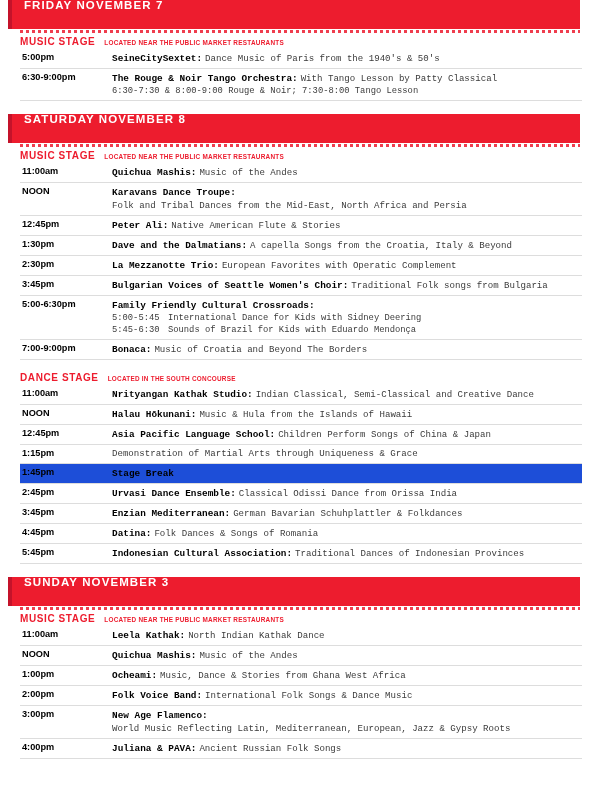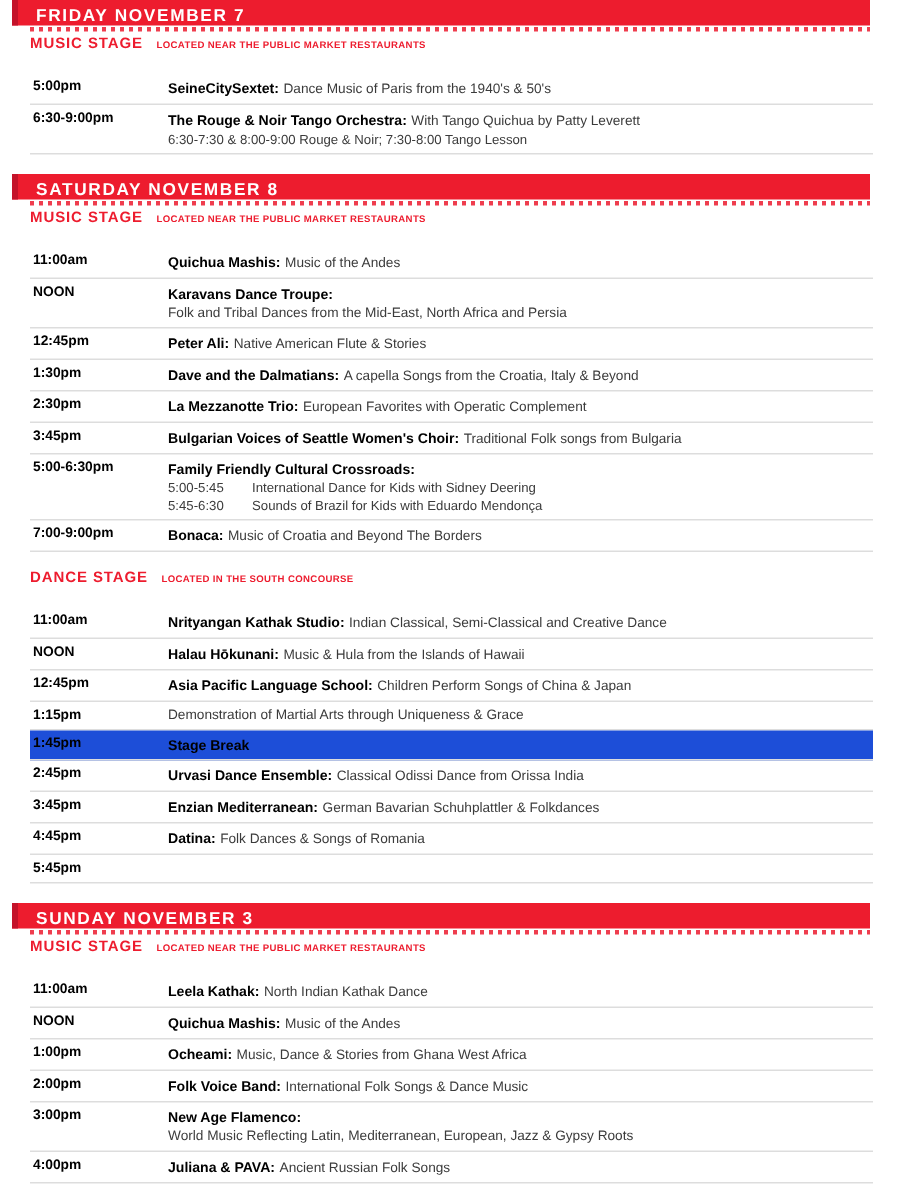--- a/index.html
+++ b/index.html
@@ -13,26 +13,26 @@
   #page {
     position: relative;
     width: 600px;
     height: 797px;
     background: #ffffff;
   }
 
   
   .day-banner {
     position: relative;
-    height: 17px;
+    height: 29px;
     background: #ed1c2e;
     border-left: 4px solid #c4132a;
     margin: 0 20px 0 8px;
     display: flex;
-    align-items: flex-end;
+    align-items: flex-start;
     padding-left: 12px;
   }
   .day-banner .day-title {
     color: #ffffff;
     font-size: 11.5px;
     font-weight: bold;
     letter-spacing: 1.1px;
     line-height: 1;
     white-space: nowrap;
   }
@@ -59,21 +59,21 @@
   .stage-loc {
     color: #ed1c2e;
     font-size: 6.4px;
     font-weight: bold;
     letter-spacing: 0.25px;
     margin-left: 9px;
     white-space: nowrap;
   }
 
   
-  .rows { margin: 12px 18px 0 20px; }
+  .rows { margin: 0 18px 0 20px; }
   .row {
     display: flex;
     align-items: flex-start;
     border-bottom: 1px solid #dddddd;
     padding: 2px 0 3px 0;
     min-height: 15px;
   }
   .row.shaded { background: #1d4ed8; border-bottom: 1px solid #dddddd; }
   .row-time {
     flex: 0 0 92px;
@@ -81,20 +81,21 @@
     font-weight: bold;
     color: #000000;
     line-height: 13px;
     padding-left: 2px;
     white-space: nowrap;
   }
   .row-body {
     flex: 1 1 auto;
     line-height: 13px;
     min-width: 0;
+    font-family: Liberation Mono, monospace;
   }
   .perf {
     font-size: 9.4px;
     font-weight: bold;
     color: #000000;
     white-space: nowrap;
   }
   .desc {
     font-size: 9.1px;
     font-weight: normal;
@@ -128,21 +129,21 @@
       <div class="rows">
         <div class="row">
           <div class="row-time">5:00pm</div>
           <div class="row-body">
             <div><span class="perf">SeineCitySextet:</span><span class="desc inline">Dance Music of Paris from the 1940's &amp; 50's</span></div>
           </div>
         </div>
         <div class="row">
           <div class="row-time">6:30-9:00pm</div>
           <div class="row-body">
-            <div><span class="perf">The Rouge &amp; Noir Tango Orchestra:</span><span class="desc inline">With Tango Quichua by Patty Leverett</span></div>
+            <div><span class="perf">The Rouge &amp; Noir Tango Orchestra:</span><span class="desc inline">With Tango Lesson by Patty Classical</span></div>
             <div class="subline"><span>6:30-7:30 &amp; 8:00-9:00 Rouge &amp; Noir; 7:30-8:00 Tango Lesson</span></div>
           </div>
         </div>
       </div>
       <div class="day-gap"></div>
       <div class="day-banner">
         <div class="day-title">SATURDAY NOVEMBER 8</div>
       </div>
       <div class="dotline"></div>
       <div class="stage-head">
@@ -251,20 +252,23 @@
           </div>
         </div>
         <div class="row">
           <div class="row-time">4:45pm</div>
           <div class="row-body">
             <div><span class="perf">Datina:</span><span class="desc inline">Folk Dances &amp; Songs of Romania</span></div>
           </div>
         </div>
         <div class="row">
           <div class="row-time">5:45pm</div>
+          <div class="row-body">
+            <div><span class="perf">Indonesian Cultural Association:</span><span class="desc inline">Traditional Dances of Indonesian Provinces</span></div>
+          </div>
         </div>
       </div>
       <div class="day-gap"></div>
       <div class="day-banner">
         <div class="day-title">SUNDAY NOVEMBER 3</div>
       </div>
       <div class="dotline"></div>
       <div class="stage-head">
         <div class="stage-name">MUSIC STAGE</div>
         <div class="stage-loc">LOCATED NEAR THE PUBLIC MARKET RESTAURANTS</div>

